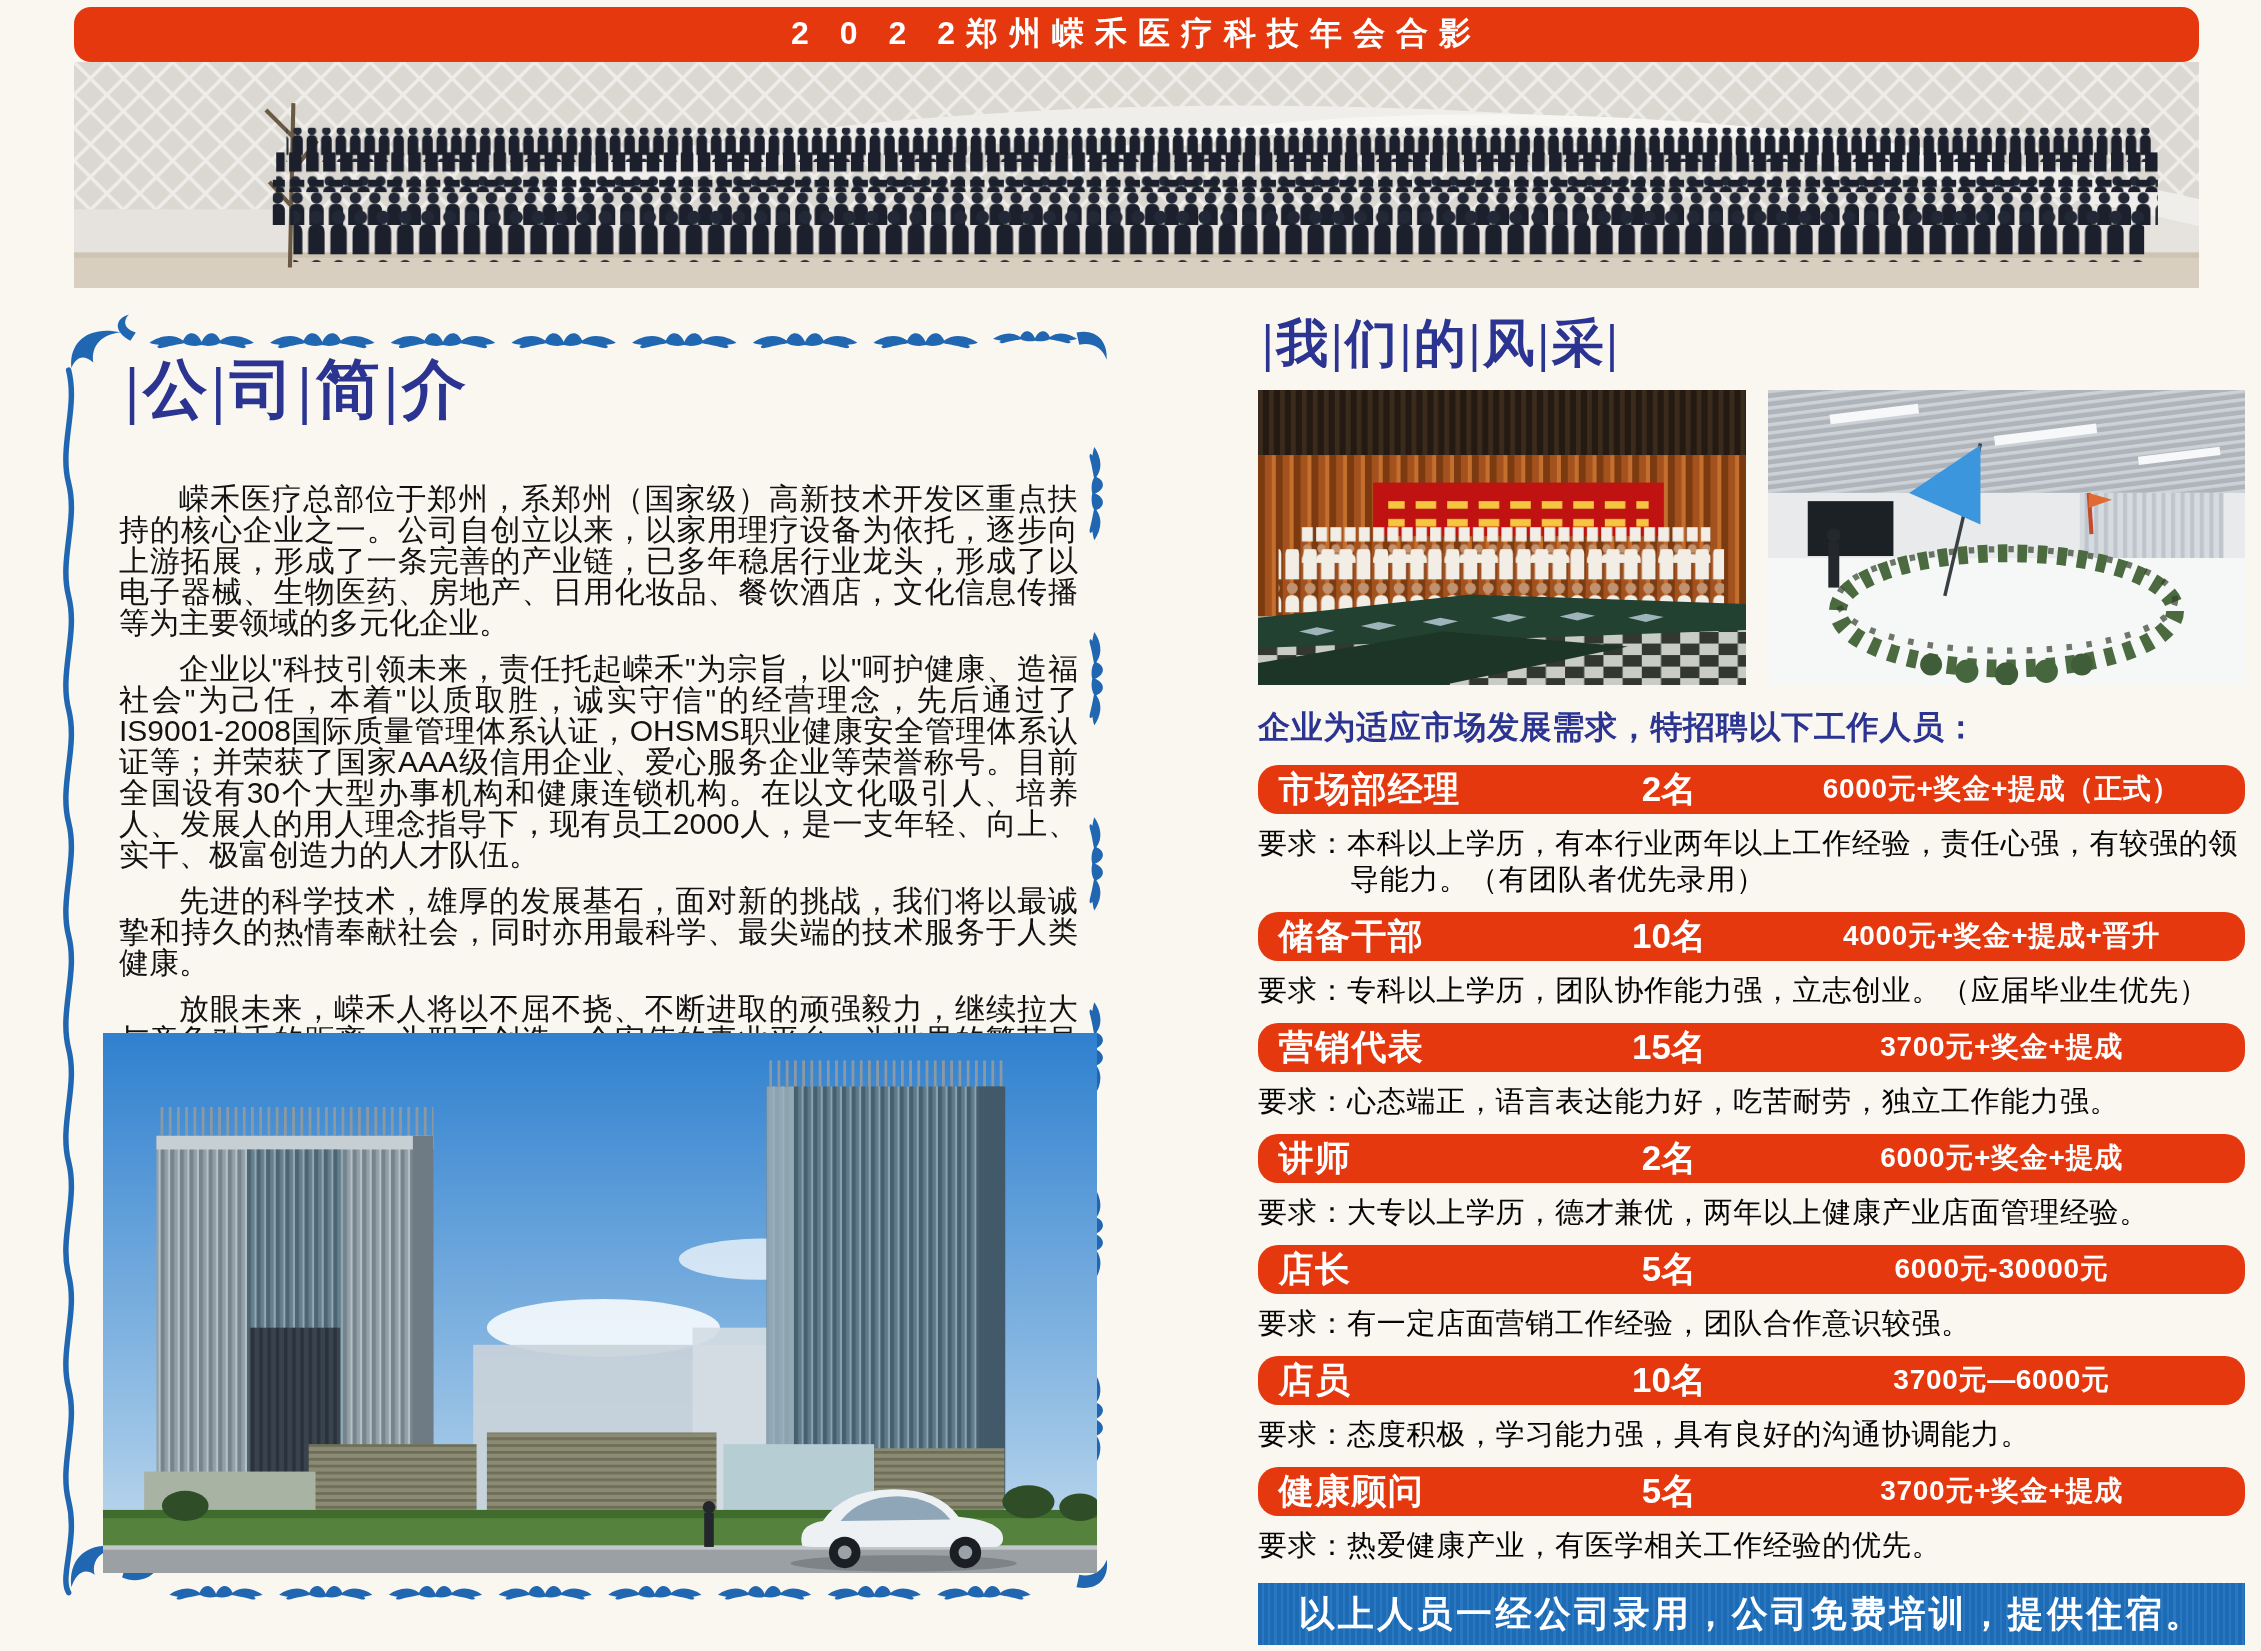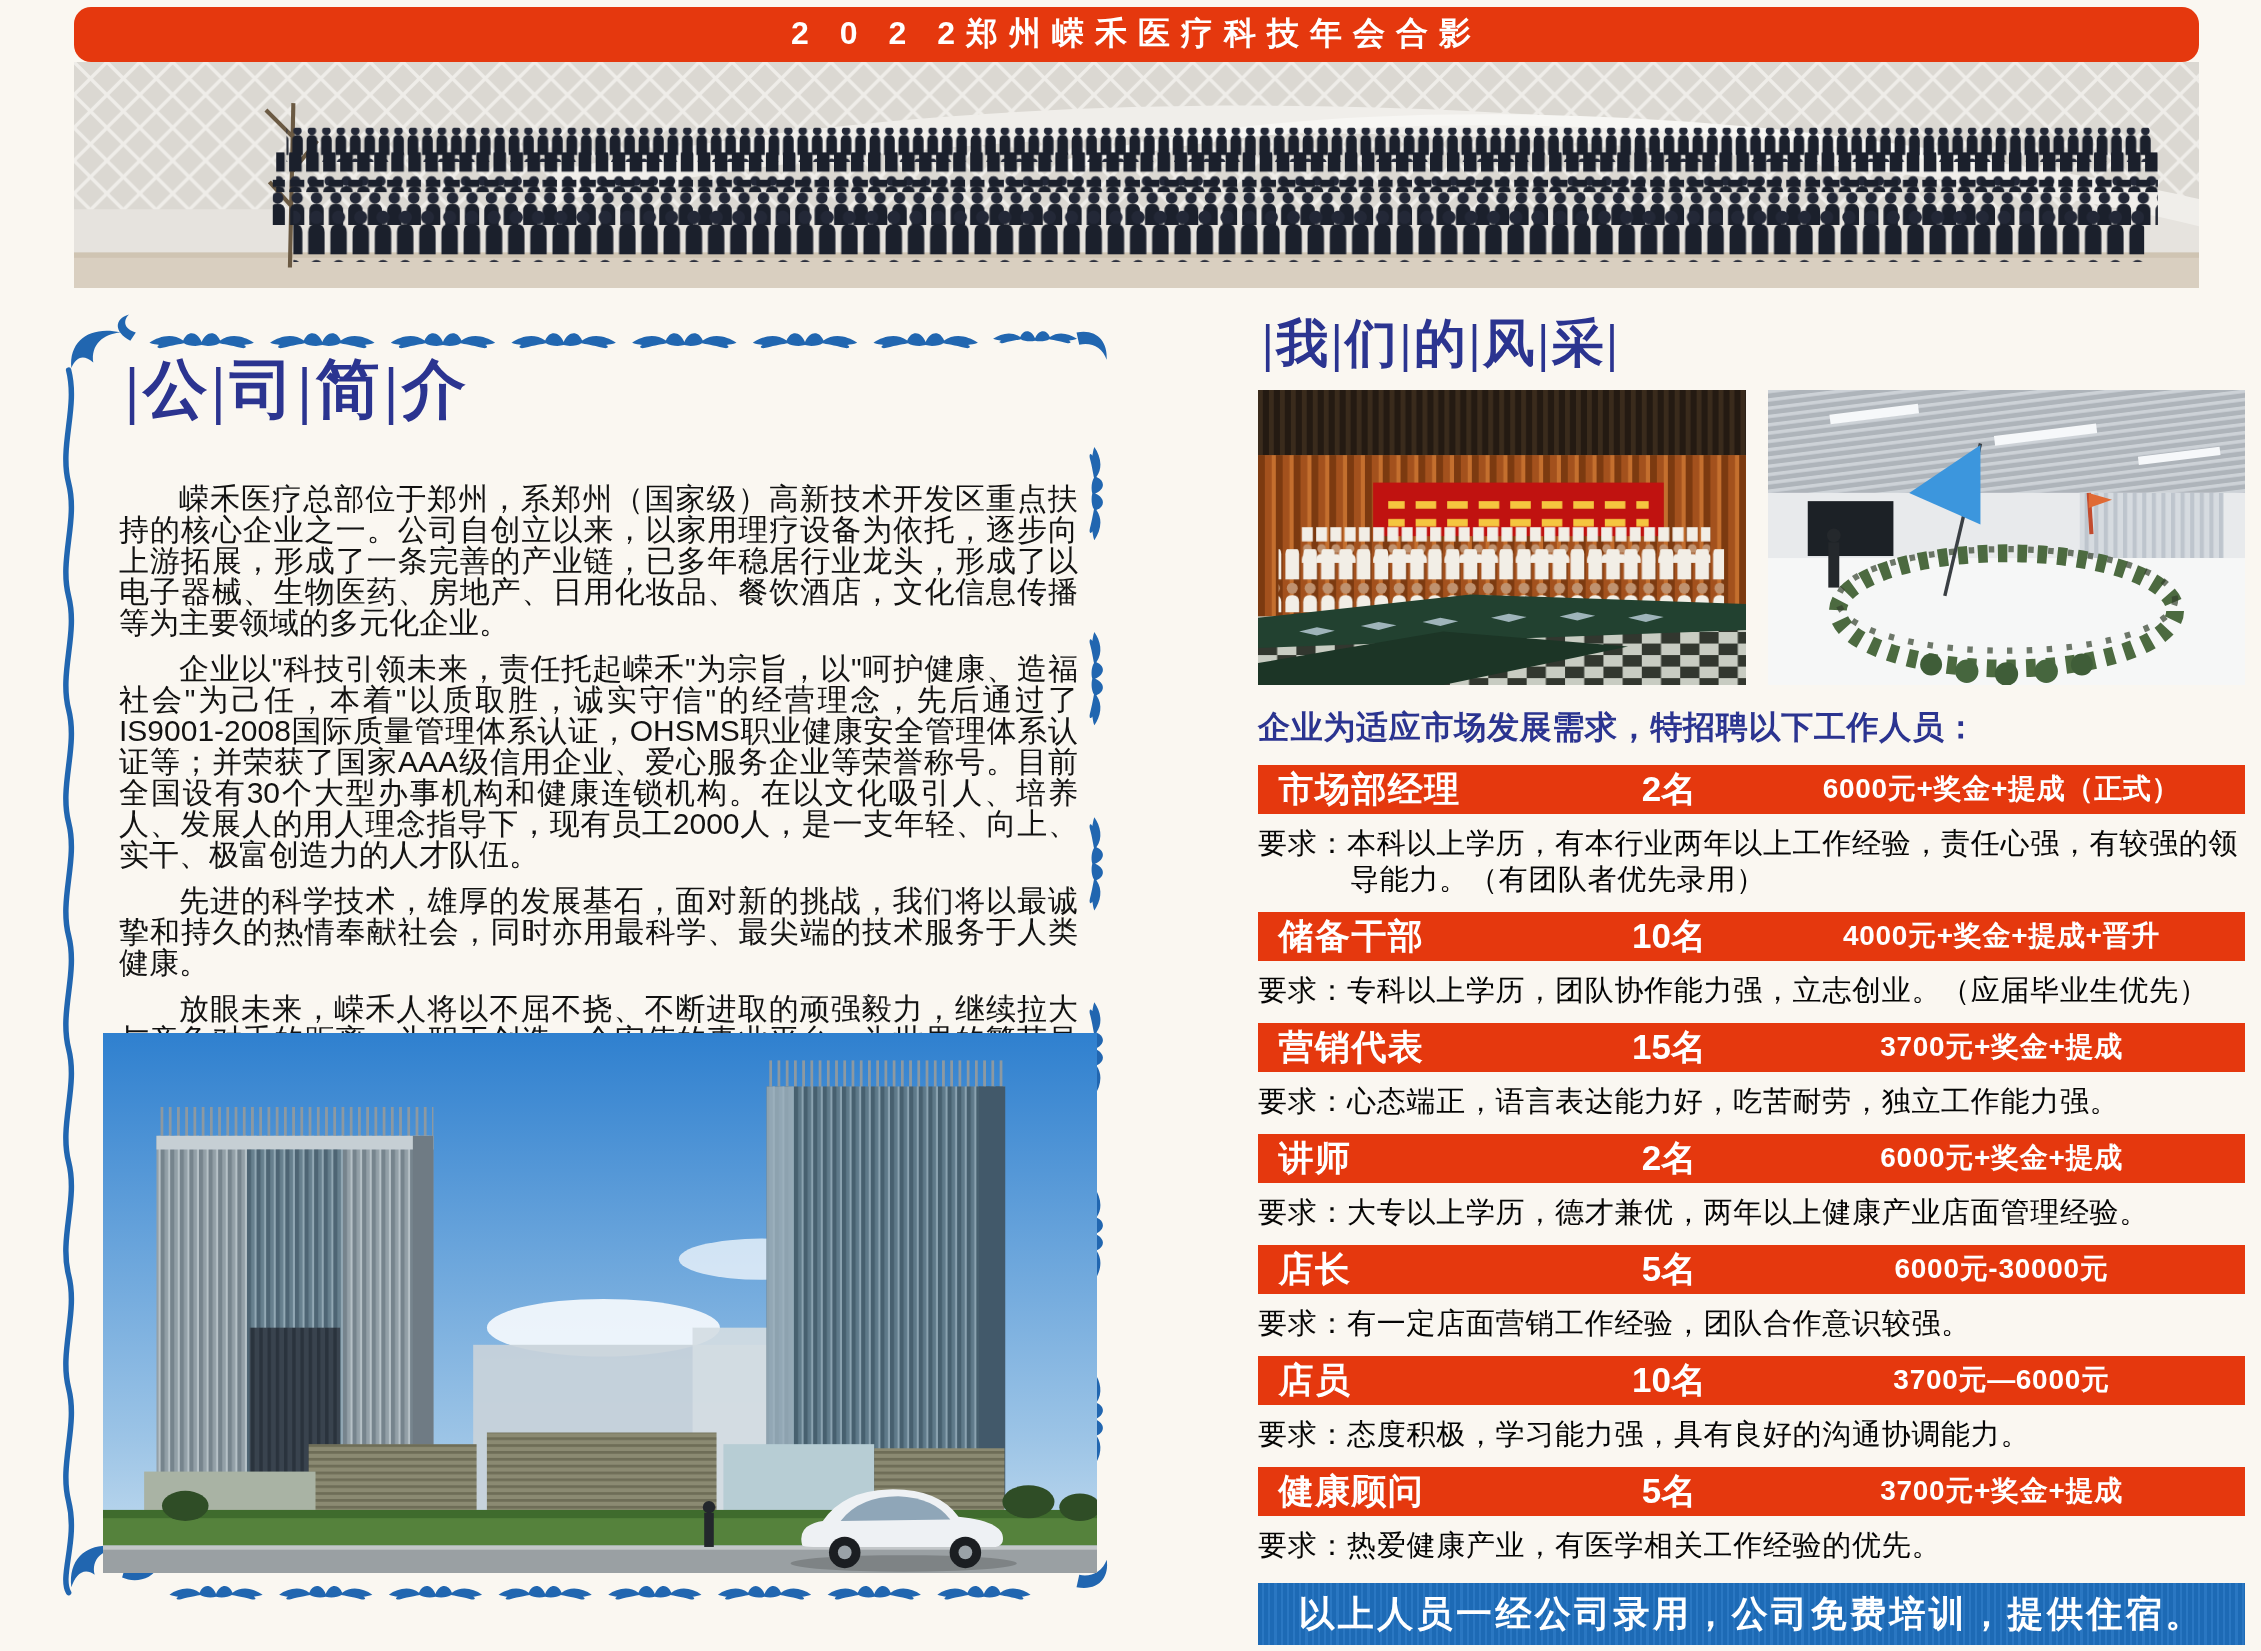--- a/index.html
+++ b/index.html
@@ -26,21 +26,21 @@
   .right-panel{position:absolute;left:1258px;top:315px;width:987px;}
   .showcase-title{margin:0 0 18px 4.1px;font-family:"Liberation Serif",serif;font-weight:bold;
       font-size:52px;line-height:1.1;color:#2b3490;letter-spacing:2.7px;}
   .photos{display:flex;gap:22px;}
   .photo-frame{height:295px;overflow:hidden;}
   .photo-frame.p1{width:488px;}
   .photo-frame.p2{width:477px;}
   .photo-frame svg{display:block;width:100%;height:100%;}
   .recruit-intro{margin:20.6px 0 0 0;font-size:32px;font-weight:bold;color:#2b3490;letter-spacing:0.7px;}
   .job-band{margin-top:15px;height:49px;background:#e5380e;display:grid;
-      grid-template-columns:322px 178px 1fr;align-items:center;color:#fff;}
+      grid-template-columns:322px 178px 1fr;align-items:center;color:#fff;border-radius:20px;}
   .job-band .jt{padding-left:20.6px;font-size:35px;font-weight:bold;letter-spacing:1.4px;}
   .job-band .jc{font-size:35px;font-weight:bold;text-align:center;}
   .job-band .js{font-size:28px;font-weight:bold;text-align:center;letter-spacing:0.7px;}
   .job-req{margin:11px 0 0 0;font-family:"Liberation Serif",serif;font-size:29px;line-height:36px;
       color:#050505;padding-left:92px;text-indent:-92px;letter-spacing:0.7px;}
   .footer-banner{margin-top:20.6px;height:62px;display:flex;align-items:center;justify-content:center;
       background:repeating-linear-gradient(90deg,#1d6ab5 0 4.1px,#2a77c2 4.1px 6.2px);}
   .footer-banner span{color:#fff;font-size:36px;font-weight:bold;letter-spacing:3.4px;}
 </style>
 </head>

